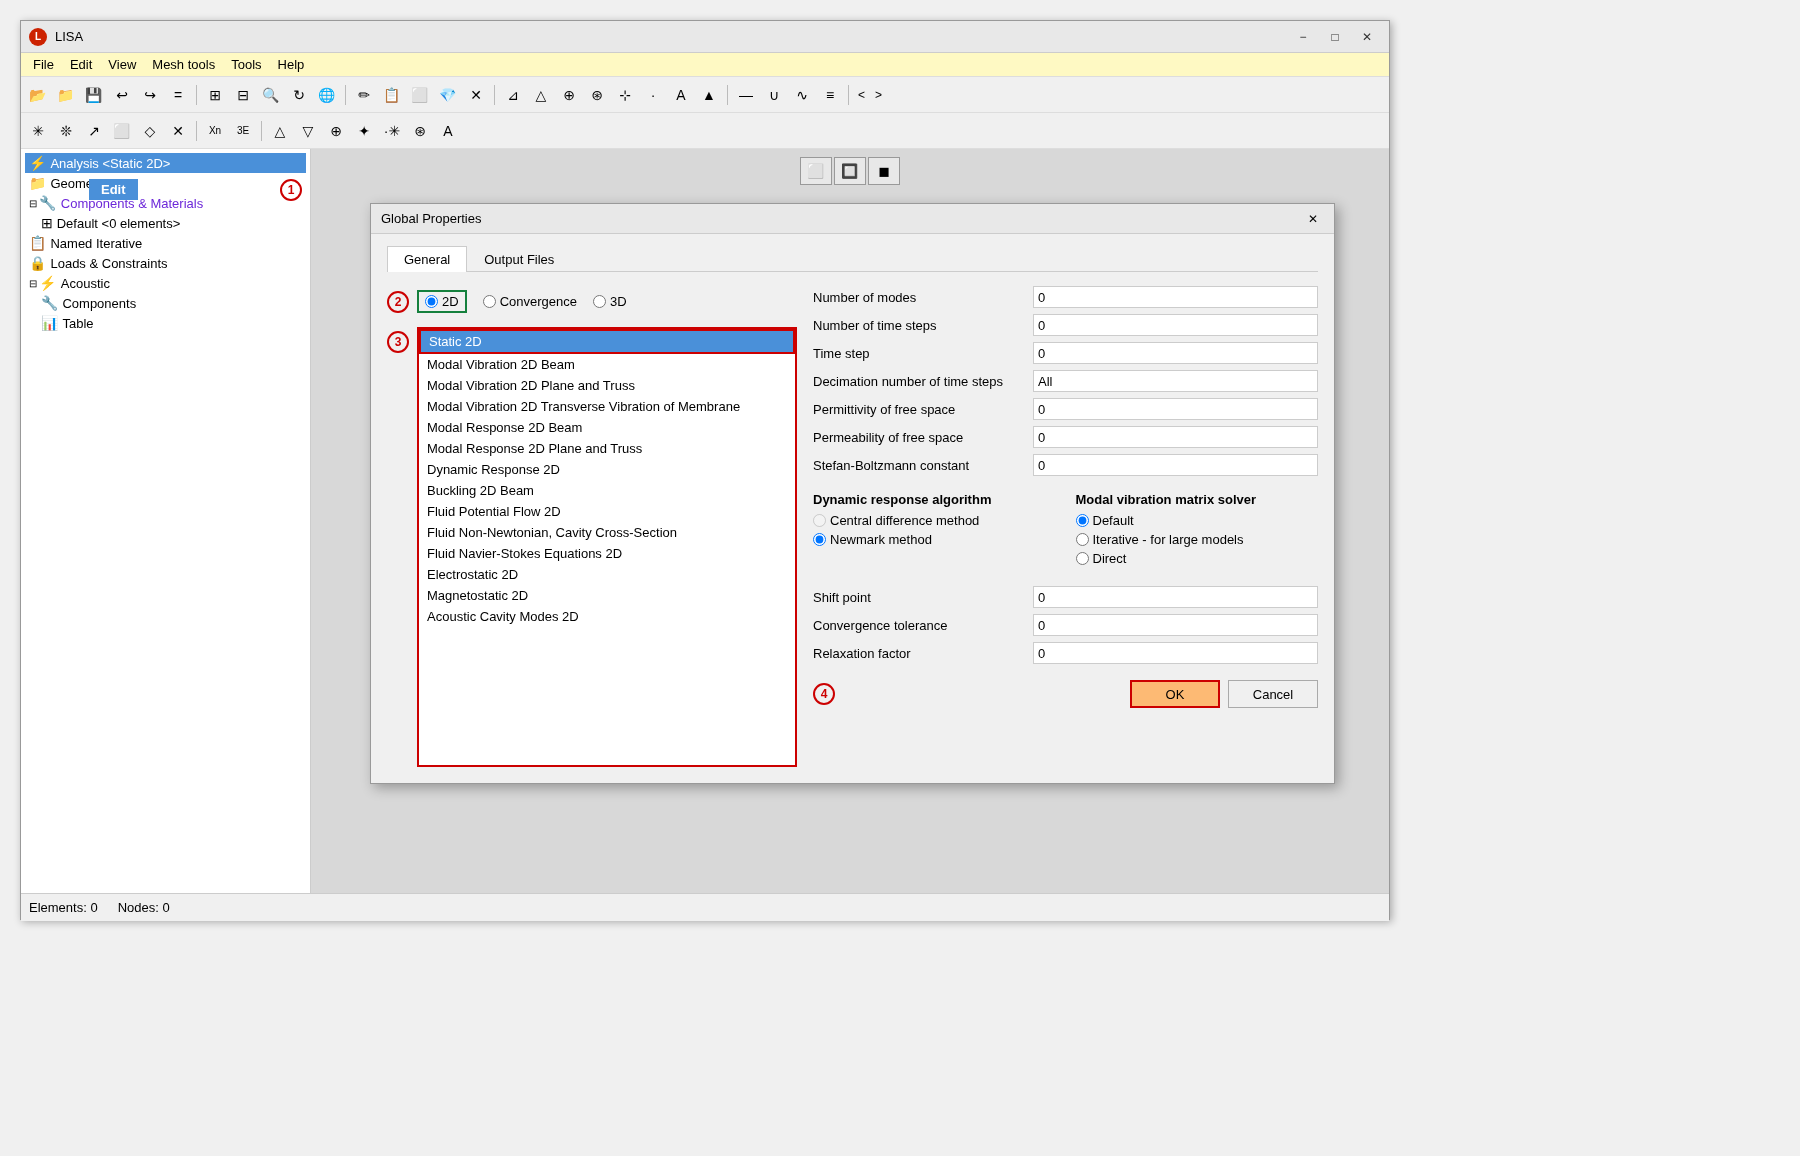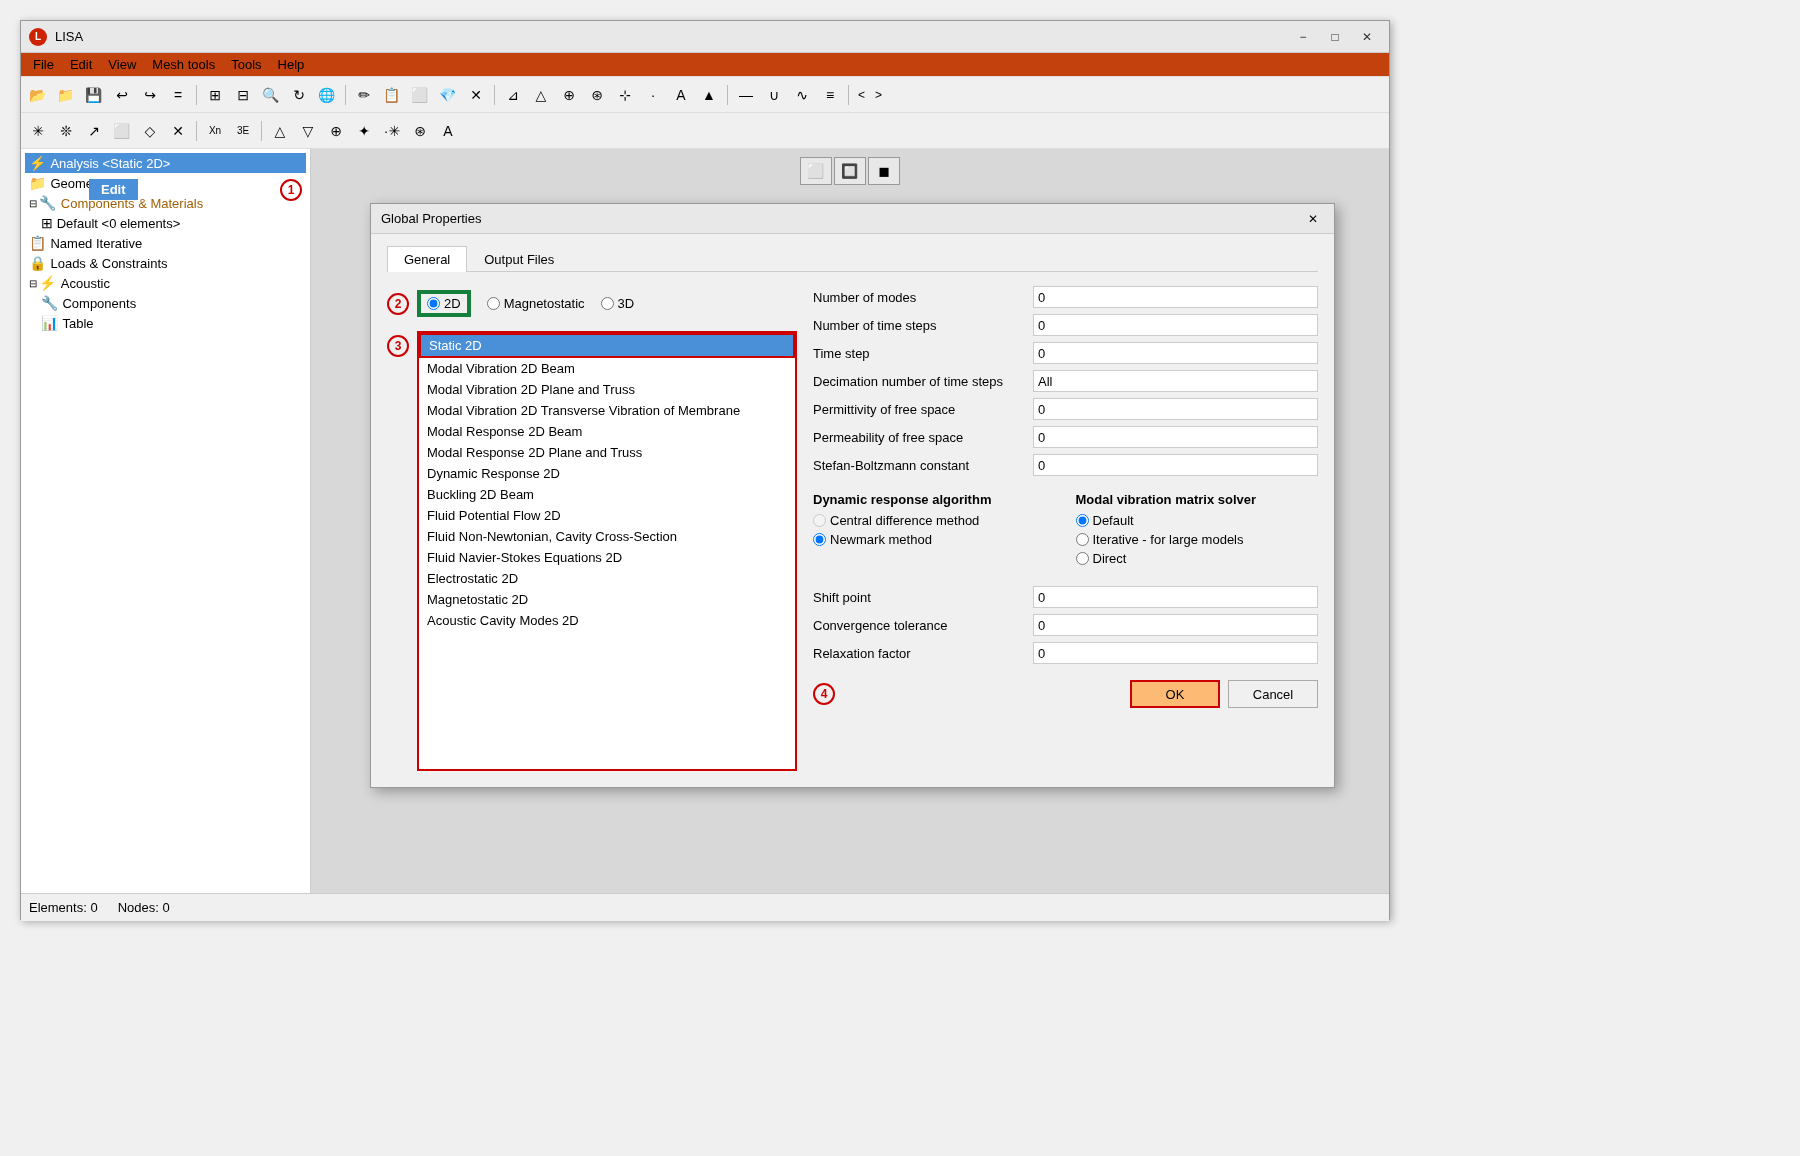--- a/index.html
+++ b/index.html
@@ -69,21 +69,21 @@
       display: flex;
       align-items: center;
       justify-content: center;
       font-size: 12px;
       color: #333;
     }
 
     
     .menu-bar {
       height: 24px;
-      background: #c2410c;
+      background: #fef9c3;
       display: flex;
       align-items: center;
       padding: 0 4px;
       border-bottom: 1px solid #ddd;
     }
     .menu-item {
       padding: 2px 8px;
       cursor: pointer;
       font-size: 13px;
     }
@@ -302,21 +302,21 @@
       padding: 4px 0;
     }
     .radio-label {
       display: flex;
       align-items: center;
       gap: 4px;
       cursor: pointer;
       font-size: 13px;
     }
     .radio-2d-container {
-      border: 4px solid #15803d;
+      border: 2px solid #15803d;
       padding: 2px 6px;
       display: flex;
       align-items: center;
       gap: 4px;
     }
 
     
     .analysis-list-container {
       border: 2px solid #cc0000;
       background: white;
@@ -532,21 +532,21 @@
       </div>
 
       <div class="tree-item" style="display:flex;align-items:center;">
         <span class="tree-icon">📁</span>
         <span>Geometry</span>
       </div>
 
       <div class="tree-item" style="display:flex;align-items:center;">
         <span style="margin-right:2px;font-size:10px;">⊟</span>
         <span class="tree-icon" style="color:#cc4400;">🔧</span>
-        <span style="color:#a16207;">Components &amp; Materials</span>
+        <span style="color:#6d28d9;">Components &amp; Materials</span>
       </div>
 
       <div class="tree-item tree-indent" style="display:flex;align-items:center;">
         <span class="tree-icon">⊞</span>
         <span>Default &lt;0 elements&gt;</span>
       </div>
 
       <div class="tree-item" style="display:flex;align-items:center;">
         <span class="tree-icon">📋</span>
         <span>Named Iterative</span>
@@ -619,21 +619,21 @@
             <div class="num-circle" style="margin-right:8px;">2</div>
             <div class="radio-group" style="margin-bottom:0;">
               <div class="radio-2d-container">
                 <label class="radio-label">
                   <input type="radio" name="dimension" checked="" style="">
                   <span>2D</span>
                 </label>
               </div>
               <label class="radio-label">
                 <input type="radio" name="dimension" style="">
-                <span>Magnetostatic</span>
+                <span>Convergence</span>
               </label>
               <label class="radio-label">
                 <input type="radio" name="dimension" style="">
                 <span>3D</span>
               </label>
             </div>
           </div>
 
           <div style="display:flex;align-items:flex-start;">
             <div class="num-circle" style="margin-right:8px;margin-top:4px;">3</div>

